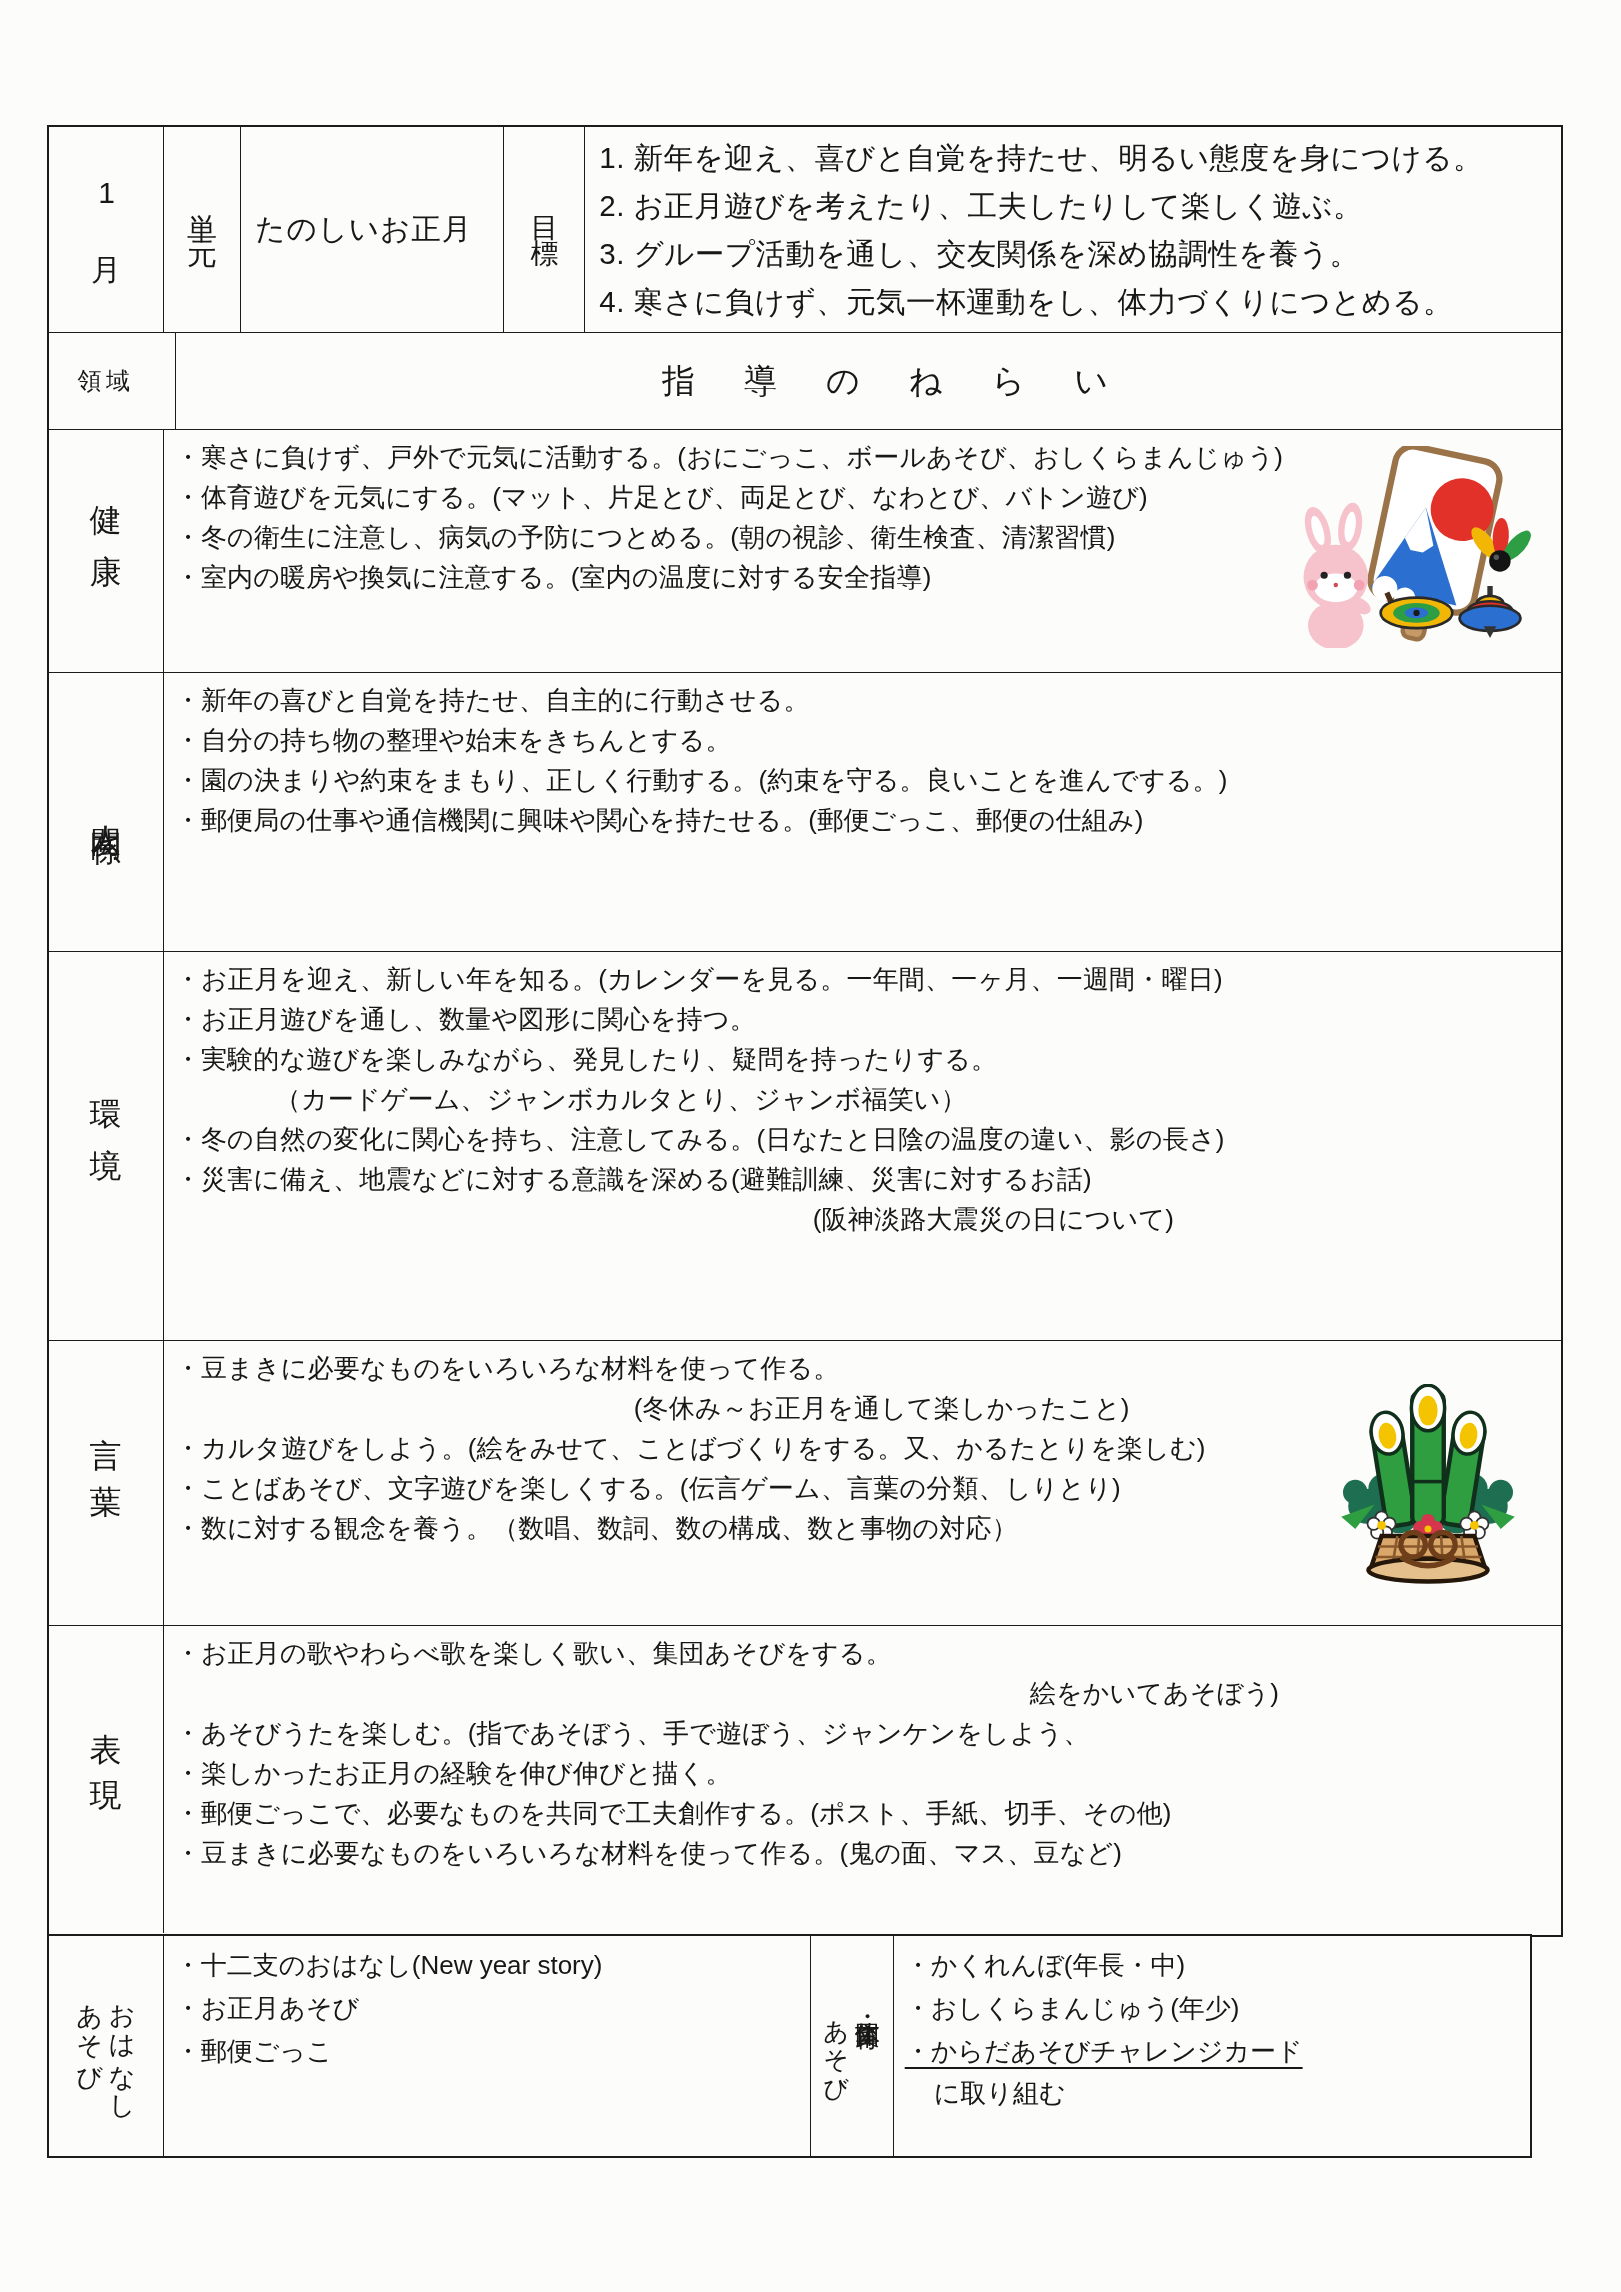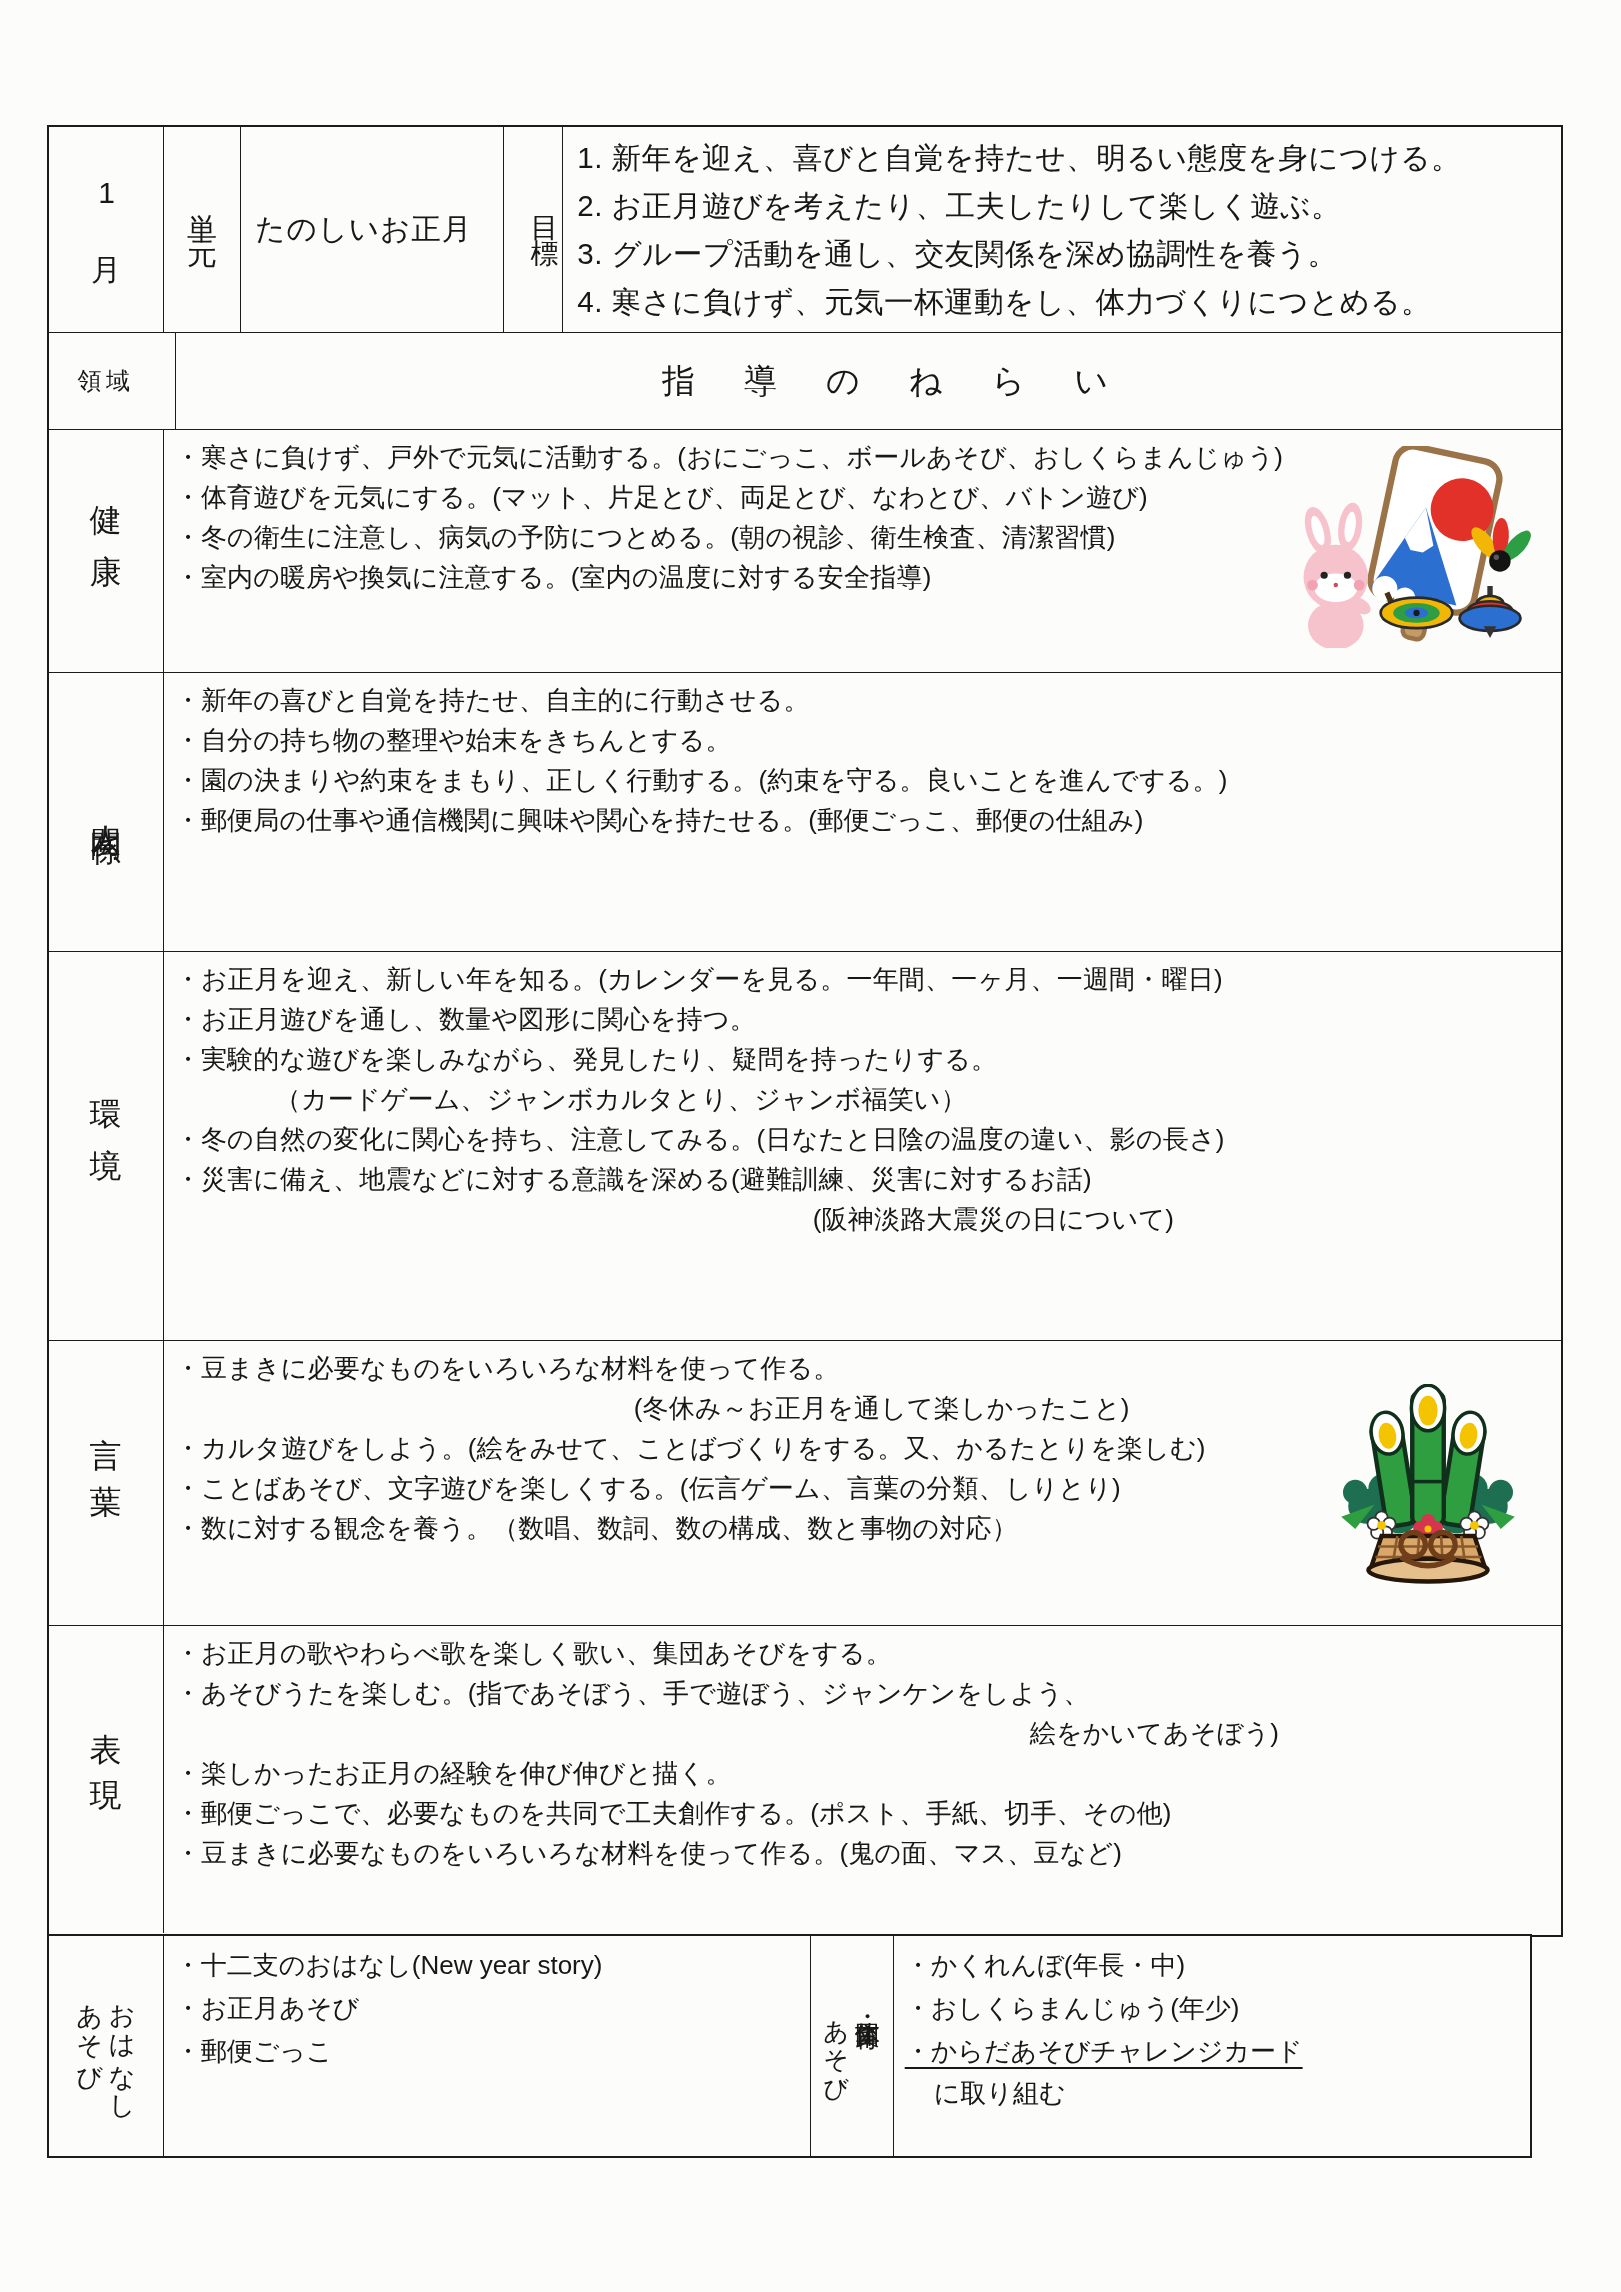--- a/index.html
+++ b/index.html
@@ -49,21 +49,21 @@
       </div>
       <div class="cell lc bl" style="left:114px;width:77px;">
         <span class="vtext lbl-hdr">単元</span>
       </div>
       <div class="cell bl title-cell" style="left:191px;width:263px;">
         <span>たのしいお正月</span>
       </div>
       <div class="cell lc bl" style="left:454px;width:81px;">
         <span class="vtext lbl-hdr" style="font-size:28px;">目標</span>
       </div>
-      <div class="cell bl goals" style="left:513px;right:0;">
+      <div class="cell bl goals" style="left:535px;right:0;">
         <div class="goal-line">1. 新年を迎え、喜びと自覚を持たせ、明るい態度を身につける。</div>
         <div class="goal-line">2. お正月遊びを考えたり、工夫したりして楽しく遊ぶ。</div>
         <div class="goal-line">3. グループ活動を通し、交友関係を深め協調性を養う。</div>
         <div class="goal-line">4. 寒さに負けず、元気一杯運動をし、体力づくりにつとめる。</div>
       </div>
     </div>
 
     <div class="row bt" style="top:205px;height:97px;">
       <div class="cell lc" style="left:0;width:114px;">
         <span class="lbl-ryoiki">領域</span>
@@ -124,22 +124,22 @@
         <div class="ln">・数に対する観念を養う。（数唱、数詞、数の構成、数と事物の対応）</div>
       </div>
     </div>
 
     <div class="row bt" style="top:1498px;height:308px;">
       <div class="cell lc" style="left:0;width:114px;">
         <span class="vtext lbl-spread">表現</span>
       </div>
       <div class="cell bl content" style="left:114px;right:0;">
         <div class="ln">・お正月の歌やわらべ歌を楽しく歌い、集団あそびをする。</div>
+        <div class="ln ind-e">絵をかいてあそぼう)</div>
         <div class="ln">・あそびうたを楽しむ。(指であそぼう、手で遊ぼう、ジャンケンをしよう、</div>
-        <div class="ln ind-e">絵をかいてあそぼう)</div>
         <div class="ln">・楽しかったお正月の経験を伸び伸びと描く。</div>
         <div class="ln">・郵便ごっこで、必要なものを共同で工夫創作する。(ポスト、手紙、切手、その他)</div>
         <div class="ln">・豆まきに必要なものをいろいろな材料を使って作る。(鬼の面、マス、豆など)</div>
       </div>
     </div>
   </div>
 
   <div class="tbl2">
     <div class="cell lc" style="left:0;width:114px;">
       <span class="vtext lbl-2col">おはなし

